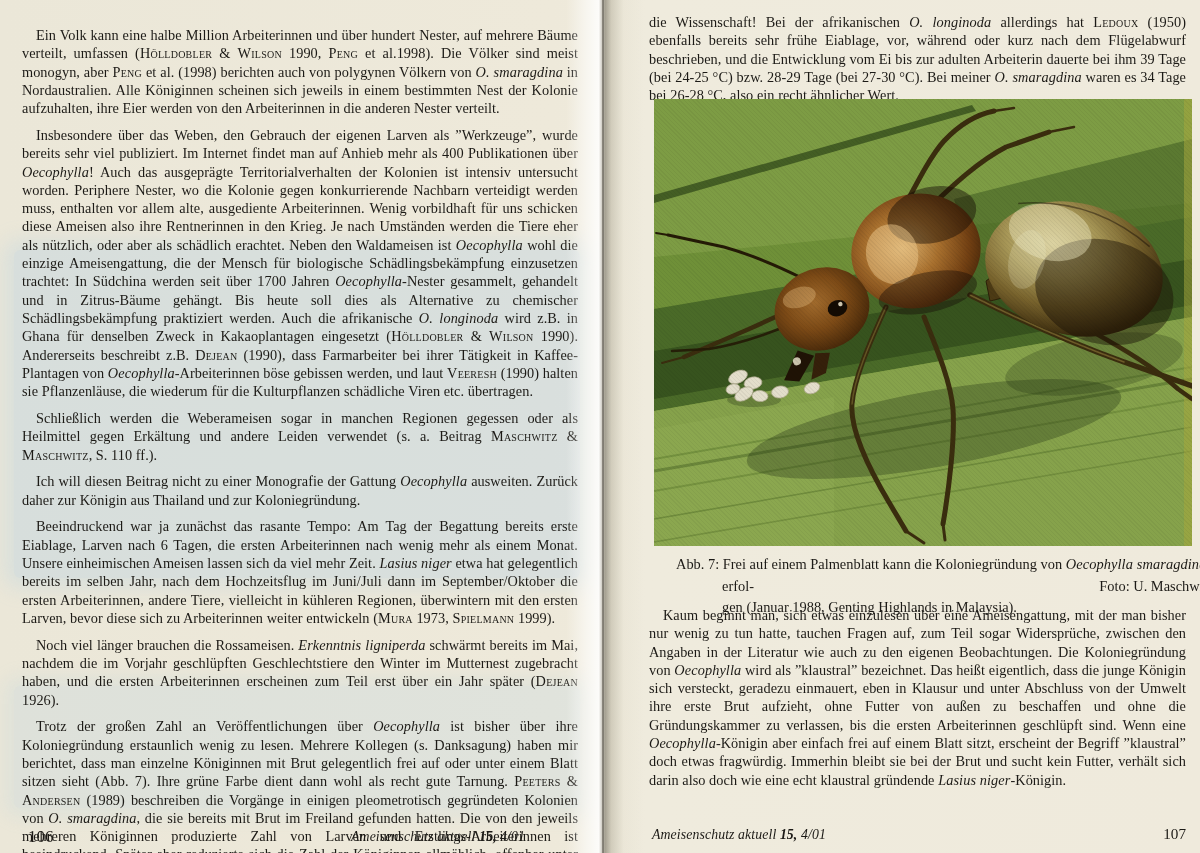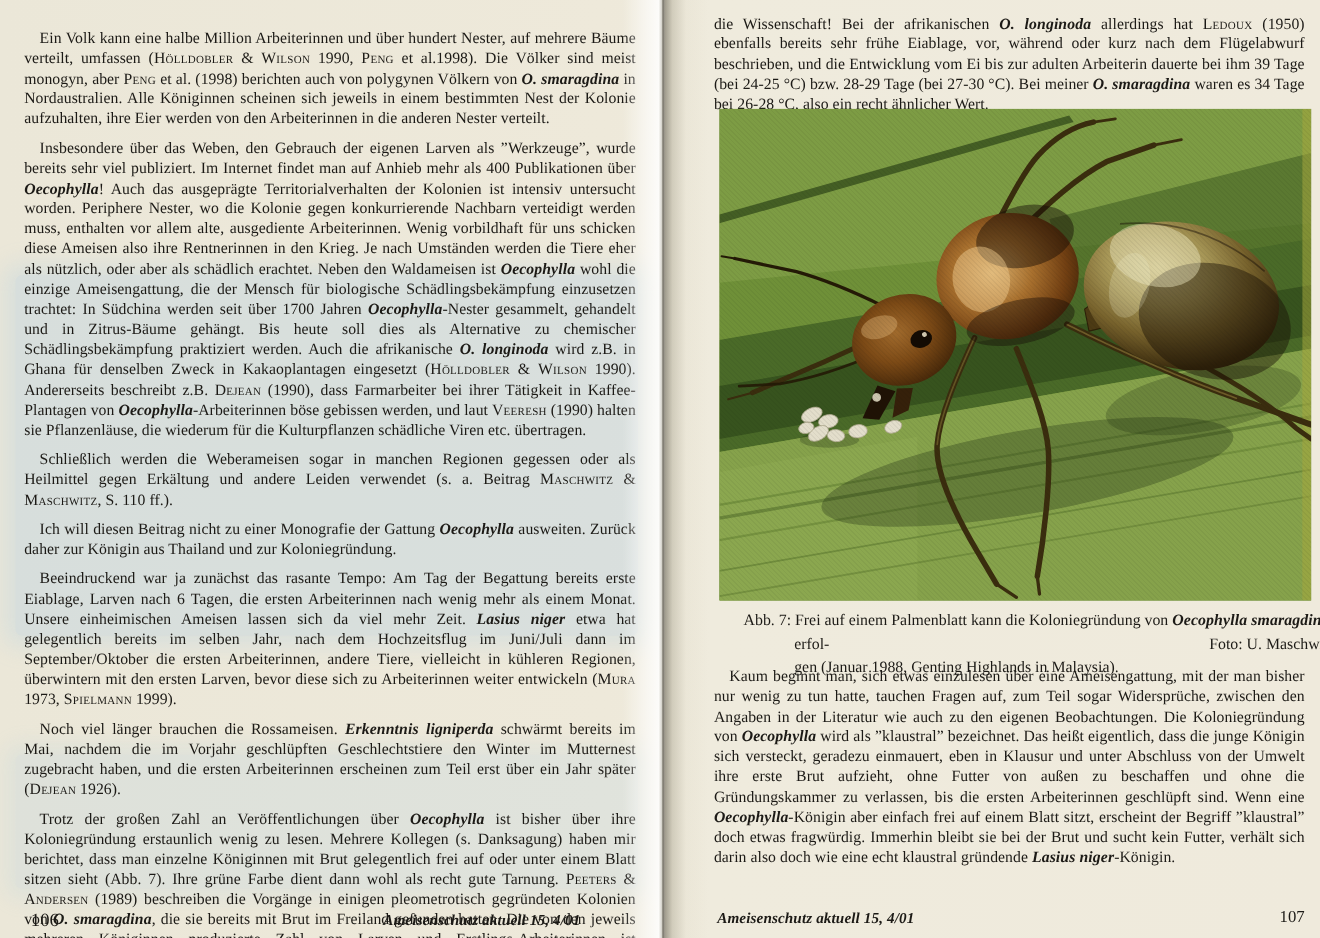--- a/index.html
+++ b/index.html
@@ -31,21 +31,21 @@
     background:rgba(168,203,229,.20);box-shadow:0 0 18px 9px rgba(168,203,229,.18);}
   
   .text-col{position:absolute;z-index:2;text-align:justify;
     font-size:14.3px;line-height:18.3px;letter-spacing:.05px;}
   .text-col p{margin:0 0 8.5px 0;text-indent:14px;}
   .text-col p.noindent{text-indent:0;}
   .left-col{left:22px;top:26px;width:556px;}
   .right-top-col{left:649px;top:13px;width:537px;}
   .right-bot-col{left:649px;top:606px;width:537px;}
   .sc{font-variant:small-caps;letter-spacing:.25px;}
-  i{letter-spacing:.1px;font-weight:bold;}
+  i{letter-spacing:.1px;}
   
   .photo-fig{position:absolute;left:654px;top:99px;width:538px;z-index:2;margin:0;}
   .photo{position:relative;width:538px;height:447px;overflow:hidden;background:#6f9038;}
   .photo svg{display:block;width:100%;height:100%;}
   .photo::after{content:"";position:absolute;inset:0;pointer-events:none;
     background:repeating-linear-gradient(45deg,rgba(0,0,0,.045) 0 1px,transparent 1px 3px);
     mix-blend-mode:multiply;}
   .caption{position:absolute;left:676px;top:554px;width:540px;z-index:2;
     font-size:14.4px;line-height:21.5px;}
   .cap-text{display:block;padding-left:46px;text-indent:-46px;}

